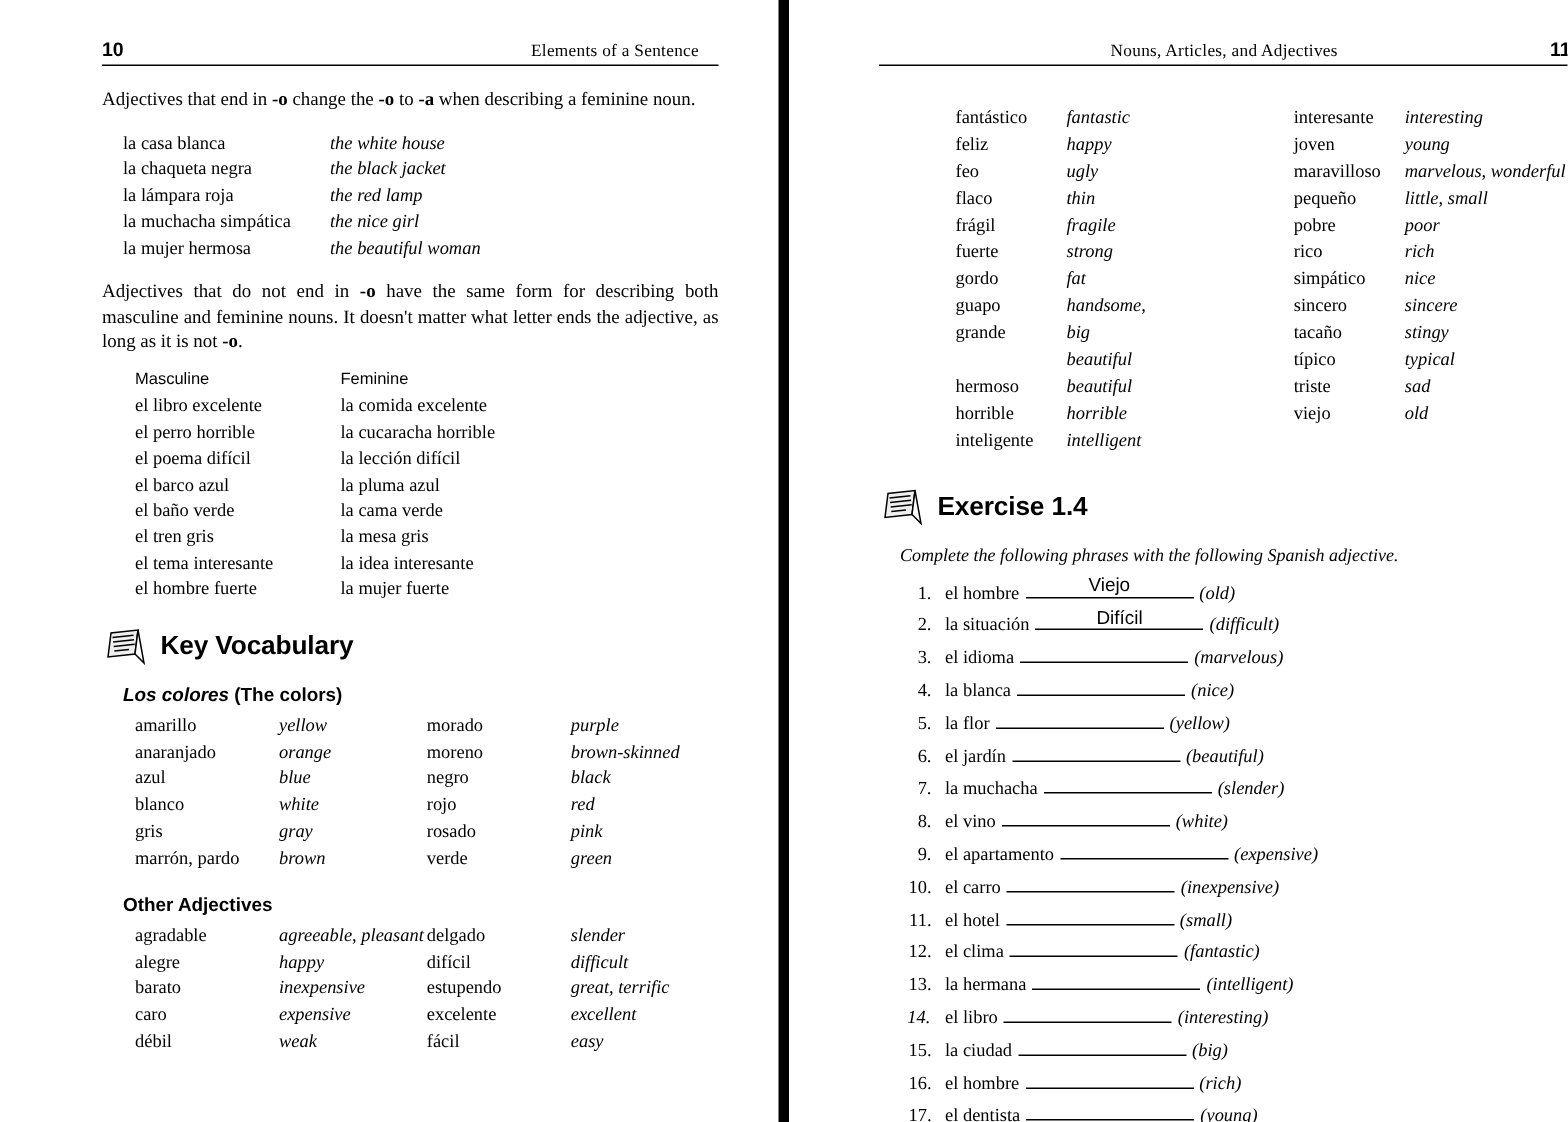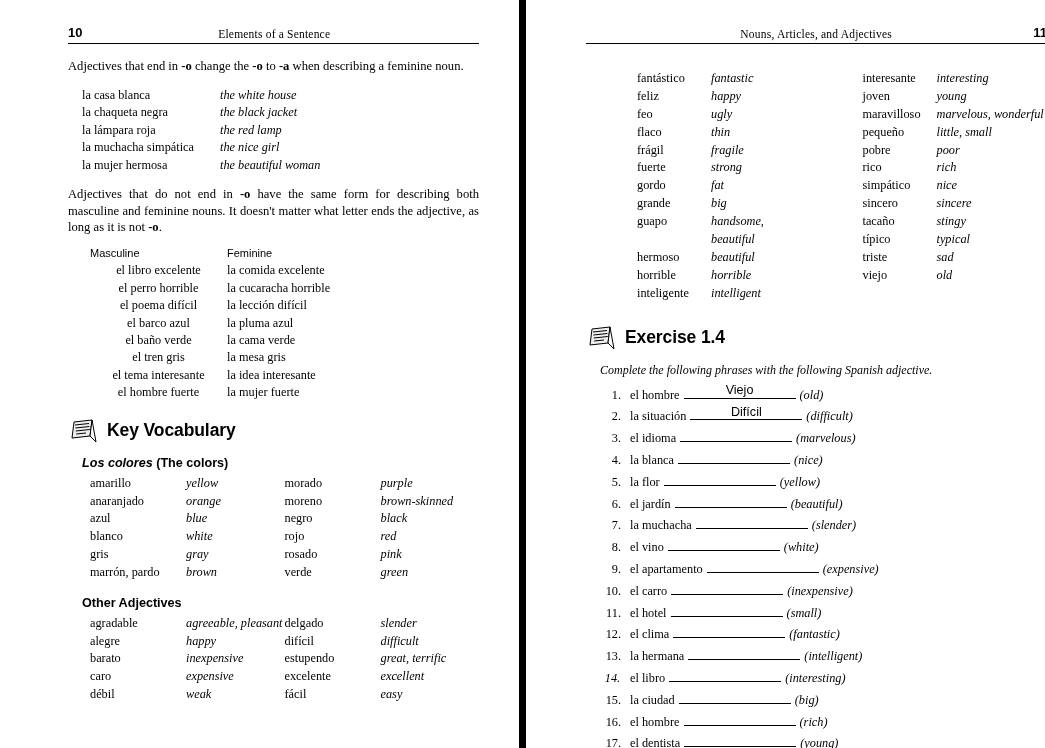--- a/index.html
+++ b/index.html
@@ -20,21 +20,21 @@
   .page-left { width: 519px; padding: 22px 40px 0 68px; }
   .page-right { width: 561px; margin-left: 7px; padding: 22px 40px 0 60px; }
 
   .runhead {
     display: flex; align-items: flex-end; height: 22px;
     border-bottom: 1.2px solid #000;
     padding-bottom: 3px;
   }
   .runhead .folio { font-size: 13px; font-weight: bold; font-family: "Liberation Sans", sans-serif; }
   .runhead .title {
-    flex: 1; text-align: center; font-size: 11.5px; letter-spacing: .2px;
+    flex: 1; text-align: right; font-size: 11.5px; letter-spacing: .2px;
     font-family: "Liberation Serif", serif;
   }
   .runhead.right .title { text-align: center; }
   .runhead.right .folio { text-align: right; }
 
   .body { padding-top: 14px; }
 
   p.para {
     font-size: 12.6px; line-height: 1.33; margin: 0 0 11px 0;
     text-align: justify;
@@ -47,21 +47,21 @@
   }
   .twocol-list .row { display: flex; }
   .twocol-list .es { width: 138px; }
   .twocol-list .en { font-style: italic; }
 
   .mf-head {
     display: flex; font-size: 11px; margin: 2px 0 3px 22px;
     font-family: "Liberation Sans", sans-serif;
   }
   .mf-head .c1 { width: 137px; }
-  .mf-list { margin: 0 0 14px 22px; font-size: 12.3px; line-height: 1.42; text-align: center; }
+  .mf-list { margin: 0 0 14px 22px; font-size: 12.3px; line-height: 1.42; }
   .mf-list .row { display: flex; }
   .mf-list .c1 { width: 137px; }
 
   .sect-head {
     display: flex; align-items: center; gap: 9px;
     margin: 16px 0 12px 0;
   }
   .sect-head .glyph {
     width: 30px; height: 26px; position: relative; flex: none;
   }
@@ -363,26 +363,26 @@
           </div>
           <div class="row">
             <span class="es">fuerte</span>
             <span class="en">strong</span>
           </div>
           <div class="row">
             <span class="es">gordo</span>
             <span class="en">fat</span>
           </div>
           <div class="row">
+            <span class="es">guapo</span>
+            <span class="en">handsome,</span>
+          </div>
+          <div class="row">
             <span class="es">grande</span>
             <span class="en">big</span>
-          </div>
-          <div class="row">
-            <span class="es">guapo</span>
-            <span class="en">handsome,</span>
           </div>
           <div class="row">
             <span class="en indent">beautiful</span>
           </div>
           <div class="row">
             <span class="es">hermoso</span>
             <span class="en">beautiful</span>
           </div>
           <div class="row">
             <span class="es">horrible</span>

